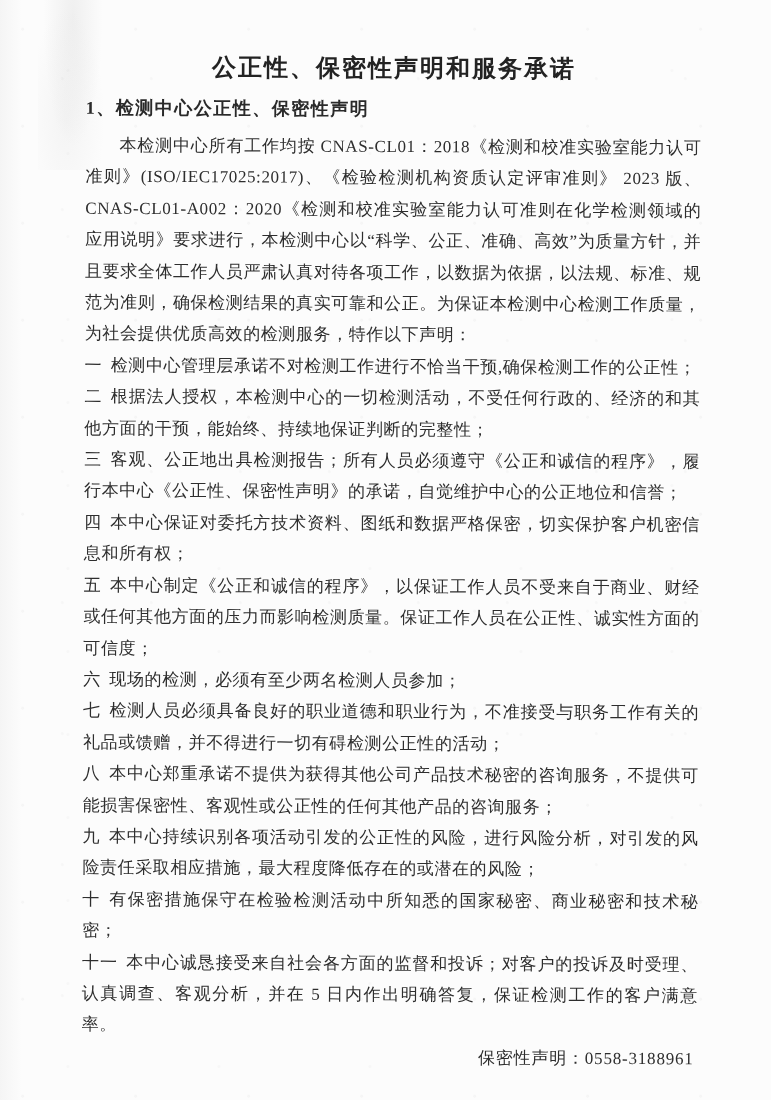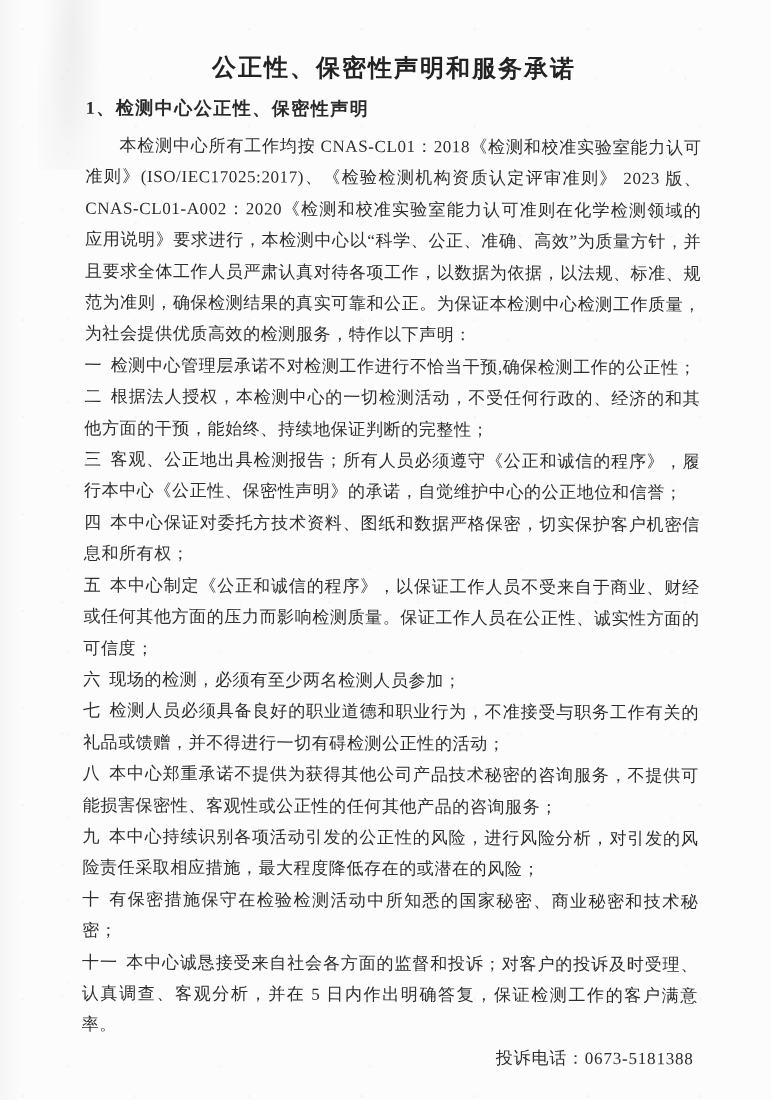--- a/index.html
+++ b/index.html
@@ -119,14 +119,14 @@
   <p class="body-text statement-item"><span class="item-marker">七</span><span>检测人员必须具备良好的职业道德和职业行为，不准接受与职务工作有关的礼品或馈赠，并不得进行一切有碍检测公正性的活动；</span></p>
 
   <p class="body-text statement-item"><span class="item-marker">八</span><span>本中心郑重承诺不提供为获得其他公司产品技术秘密的咨询服务，不提供可能损害保密性、客观性或公正性的任何其他产品的咨询服务；</span></p>
 
   <p class="body-text statement-item"><span class="item-marker">九</span><span>本中心持续识别各项活动引发的公正性的风险，进行风险分析，对引发的风险责任采取相应措施，最大程度降低存在的或潜在的风险；</span></p>
 
   <p class="body-text statement-item"><span class="item-marker">十</span><span>有保密措施保守在检验检测活动中所知悉的国家秘密、商业秘密和技术秘密；</span></p>
 
   <p class="body-text statement-item"><span class="item-marker">十一</span><span>本中心诚恳接受来自社会各方面的监督和投诉；对客户的投诉及时受理、认真调查、客观分析，并在 5 日内作出明确答复，保证检测工作的客户满意率。</span></p>
 
-  <p class="phone-line"><span>投诉电话：</span><span>0673-5181388</span></p>
+  <p class="phone-line"><span>保密性声明：</span><span>0558-3188961</span></p>
 </div>
 
 </body></html>

